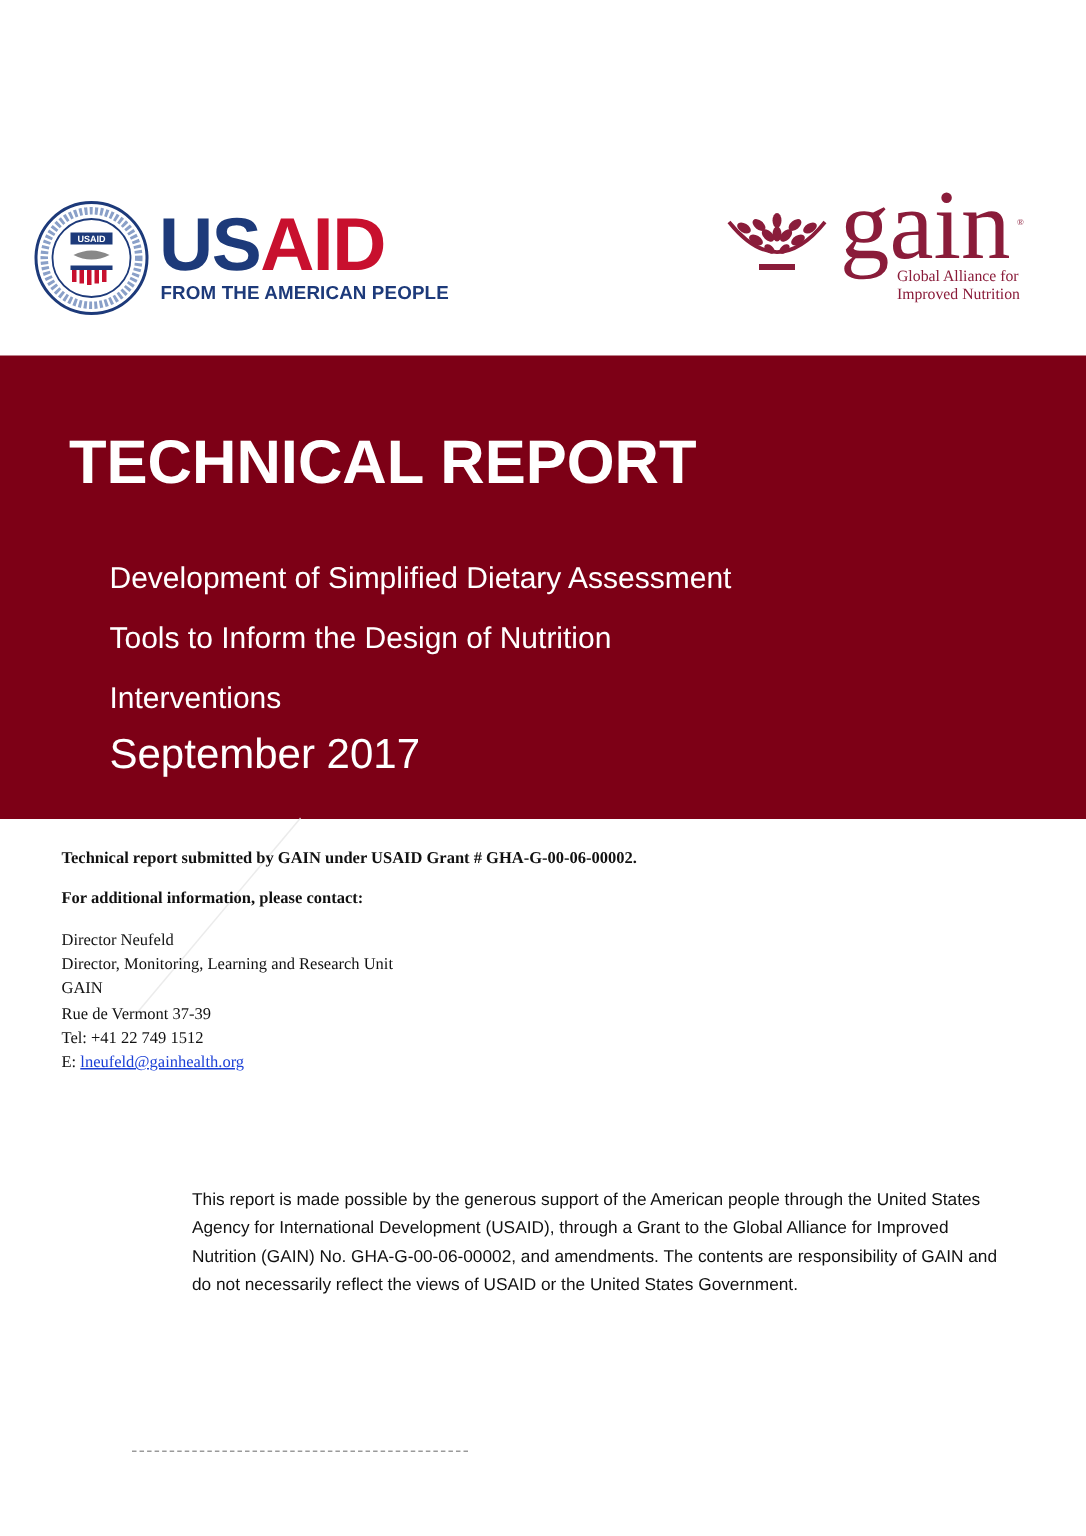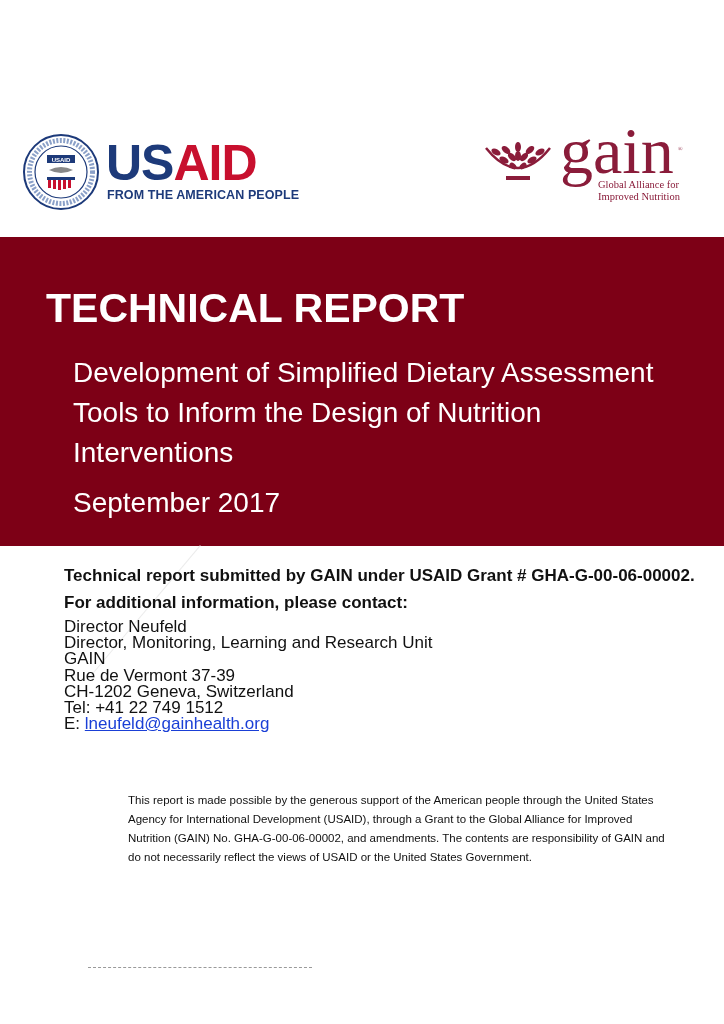--- a/index.html
+++ b/index.html
@@ -15,25 +15,25 @@
 
   
   .gain-icon { left:484px; top:140px; width:68px; height:44px; }
   .gain-word { left:560px; top:118px; font-family:"Liberation Serif", serif; font-size:66px; line-height:66px; color:#8a1c3a; }
   .gain-reg { left:678px; top:146px; font-size:6px; color:#8a1c3a; font-family:"Liberation Serif", serif; }
   .gain-tag { left:598px; top:179px; font-family:"Liberation Serif", serif; font-size:10.5px; line-height:12px; color:#8a1c3a; }
 
   
   .banner { left:0; top:237px; width:724px; height:309px; background:#7d0016; }
   .banner-title { left:46px; top:286px; color:#ffffff; font-weight:bold; font-size:41px; line-height:44px; letter-spacing:0px; }
-  .banner-sub { left:73px; top:353px; width:650px; color:#ffffff; font-size:28px; line-height:40px; }
+  .banner-sub { left:73px; top:366px; width:650px; color:#ffffff; font-size:20px; line-height:40px; }
   .banner-date { left:73px; top:486px; color:#ffffff; font-size:28px; line-height:34px; }
 
   
-  .body-text { font-family:Liberation Sans, sans-serif; color:#111; font-size:17px;margin-left:23px; }
+  .body-text { font-family:Liberation Serif, serif; color:#111; font-size:11px; }
   .submitted { left:41px; top:566px; font-weight:bold; }
   .contact-head { left:41px; top:593px; font-weight:bold; }
   .contact-block { left:41px; top:619px; line-height:16.2px; }
   .contact-block a { color:#1a3fd6; text-decoration:underline; }
 
   .disclaimer { left:88px; top:791px; width:545px; line-height:19px; font-size:11.5px; color:#111;margin-left:40px; }
 
   .footnote-rule { left:88px; top:967px; width:224px; height:0; border-top:1.5px dashed #9a9a9a; }
 
   
@@ -100,20 +100,19 @@
 <div class="abs diag"></div>
 
 <div class="abs body-text submitted">Technical report submitted by GAIN under USAID Grant # GHA-G-00-06-00002.</div>
 <div class="abs body-text contact-head">For additional information, please contact:</div>
 
 <div class="abs body-text contact-block">
   <div>Director Neufeld</div>
   <div>Director, Monitoring, Learning and Research Unit</div>
   <div>GAIN</div>
   <div>Rue de Vermont 37-39</div>
-  <div>CH-1202 Geneva, Switzerland</div>
   <div>Tel: +41 22 749 1512</div>
   <div><span>E: </span><a href="#">lneufeld@gainhealth.org</a></div>
 </div>
 
 <div class="abs disclaimer">This report is made possible by the generous support of the American people through the United States Agency for International Development (USAID), through a Grant to the Global Alliance for Improved Nutrition (GAIN) No. GHA-G-00-06-00002, and amendments.   The contents are responsibility of  GAIN and do not necessarily reflect the views of USAID or the United States Government.</div>
 
 <div class="abs footnote-rule"></div>
 
 </body></html>

